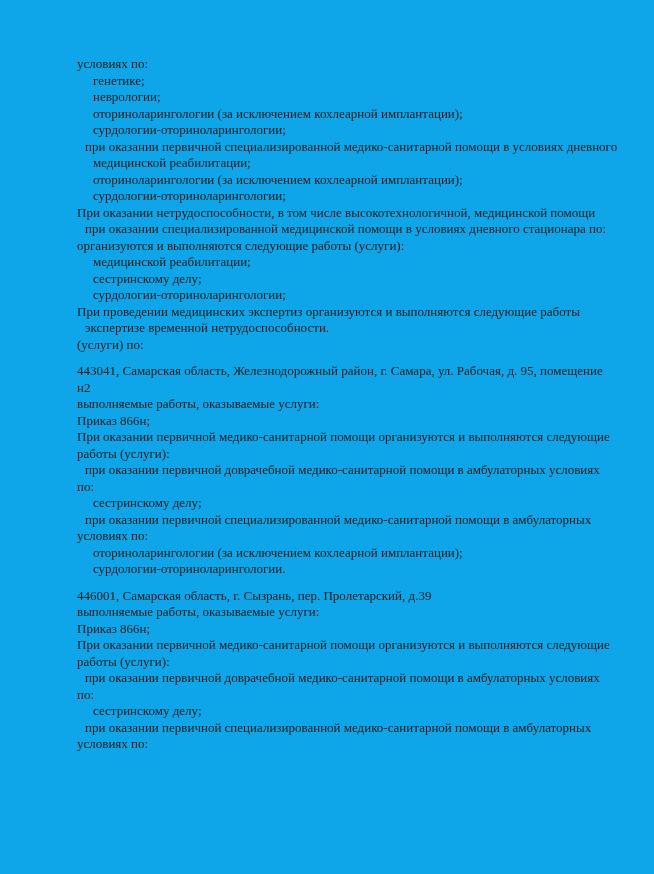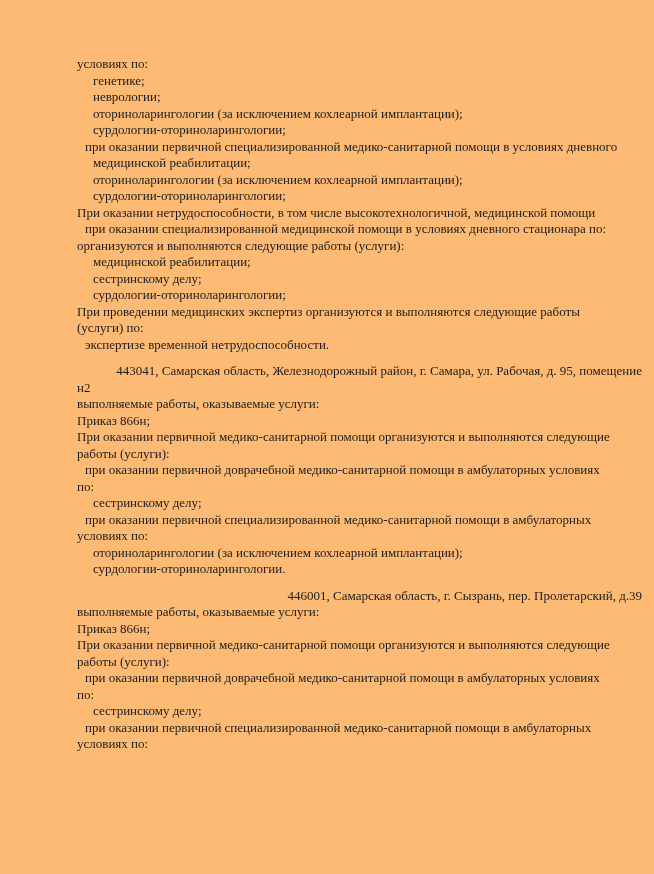--- a/index.html
+++ b/index.html
@@ -4,40 +4,40 @@
 <style>
   html, body {
     margin: 0;
     padding: 0;
     background: #ffffff;
   }
   .page {
     position: relative;
     width: 654px;
     height: 874px;
-    background: #fdba74;
+    background: #0ea5e9;
     overflow: hidden;
     font-family: "Liberation Serif", serif;
   }
   .text-block {
     position: absolute;
     left: 77px;
     top: 56px;
     width: 565px;
     font-size: 13px;
     line-height: 16.5px;
     color: #1c1c1c;
   }
   .line {
     white-space: nowrap;
     min-height: 16.5px;
   }
   .line.indent-1 { padding-left: 8px; }
   .line.indent-2 { padding-left: 16px; }
-  .line.gap { margin-top: 10px; text-align: right; }
+  .line.gap { margin-top: 10px; }
 </style>
 </head>
 <body>
 
 <div class="page">
   <div class="text-block" id="text-block">
       <div class="line indent-0">условиях по:</div>
       <div class="line indent-2">генетике;</div>
       <div class="line indent-2">неврологии;</div>
       <div class="line indent-2">оториноларингологии (за исключением кохлеарной имплантации);</div>
@@ -46,22 +46,22 @@
       <div class="line indent-2">медицинской реабилитации;</div>
       <div class="line indent-2">оториноларингологии (за исключением кохлеарной имплантации);</div>
       <div class="line indent-2">сурдологии-оториноларингологии;</div>
       <div class="line indent-0">При оказании нетрудоспособности, в том числе высокотехнологичной, медицинской помощи</div>
       <div class="line indent-1">при оказании специализированной медицинской помощи в условиях дневного стационара по:</div>
       <div class="line indent-0">организуются и выполняются следующие работы (услуги):</div>
       <div class="line indent-2">медицинской реабилитации;</div>
       <div class="line indent-2">сестринскому делу;</div>
       <div class="line indent-2">сурдологии-оториноларингологии;</div>
       <div class="line indent-0">При проведении медицинских экспертиз организуются и выполняются следующие работы</div>
+      <div class="line indent-1">экспертизе временной нетрудоспособности.</div>
       <div class="line indent-0">(услуги) по:</div>
-      <div class="line indent-1">экспертизе временной нетрудоспособности.</div>
       <div class="line indent-0 gap">443041, Самарская область, Железнодорожный район, г. Самара, ул. Рабочая, д. 95, помещение</div>
       <div class="line indent-0">н2</div>
       <div class="line indent-0">выполняемые работы, оказываемые услуги:</div>
       <div class="line indent-0">Приказ 866н;</div>
       <div class="line indent-0">При оказании первичной медико-санитарной помощи организуются и выполняются следующие</div>
       <div class="line indent-0">работы (услуги):</div>
       <div class="line indent-1">при оказании первичной доврачебной медико-санитарной помощи в амбулаторных условиях</div>
       <div class="line indent-0">по:</div>
       <div class="line indent-2">сестринскому делу;</div>
       <div class="line indent-1">при оказании первичной специализированной медико-санитарной помощи в амбулаторных</div>

